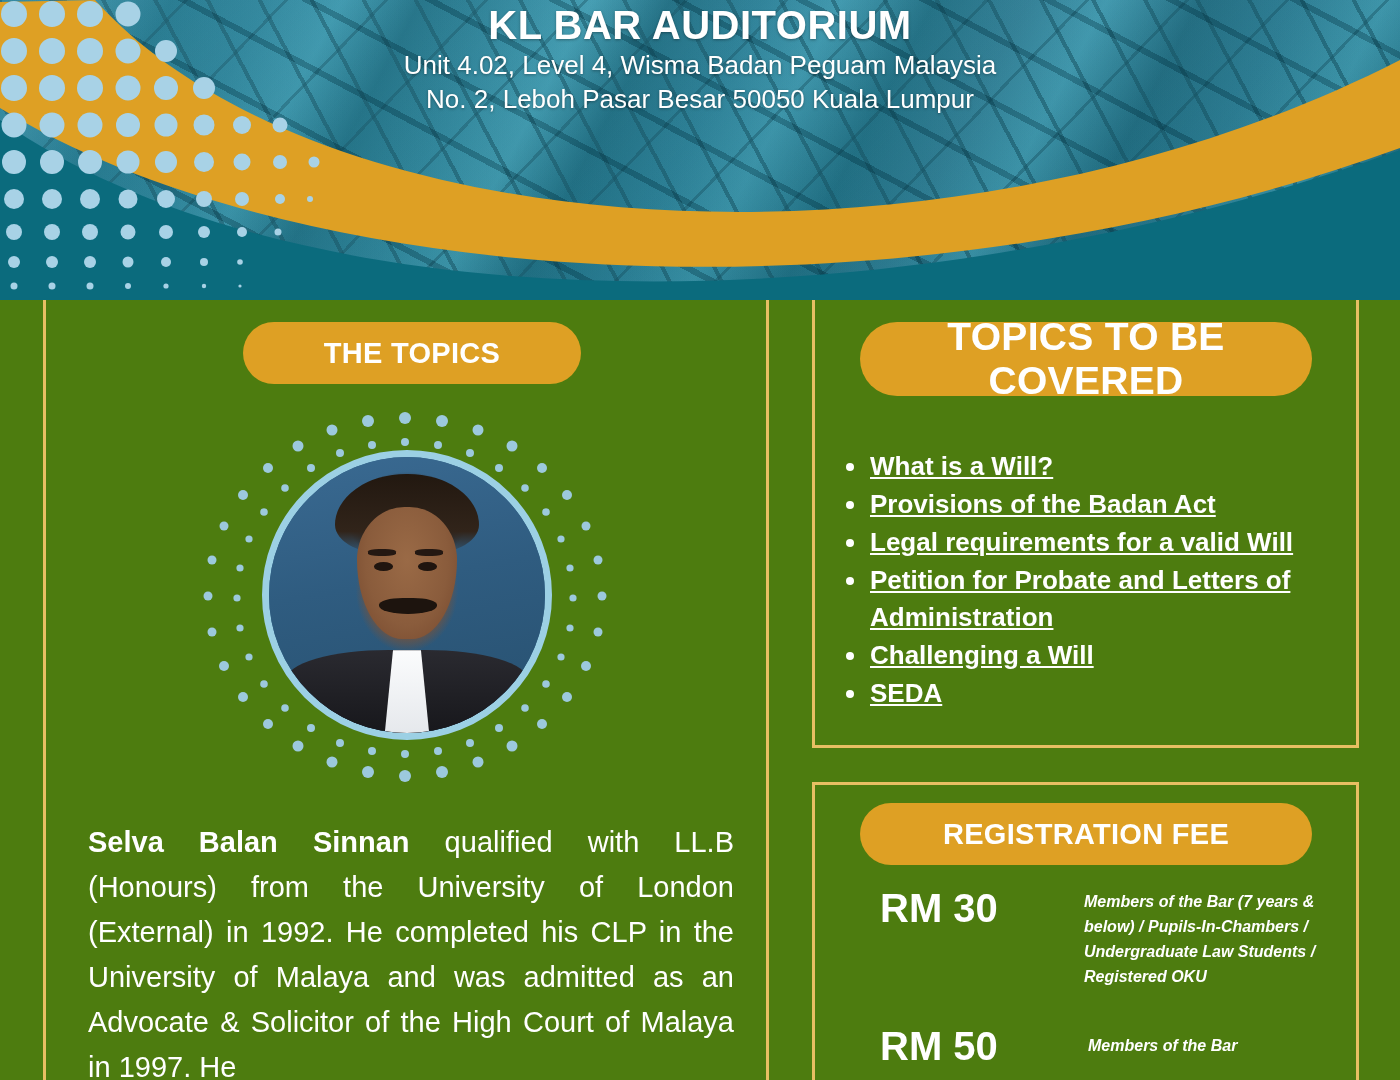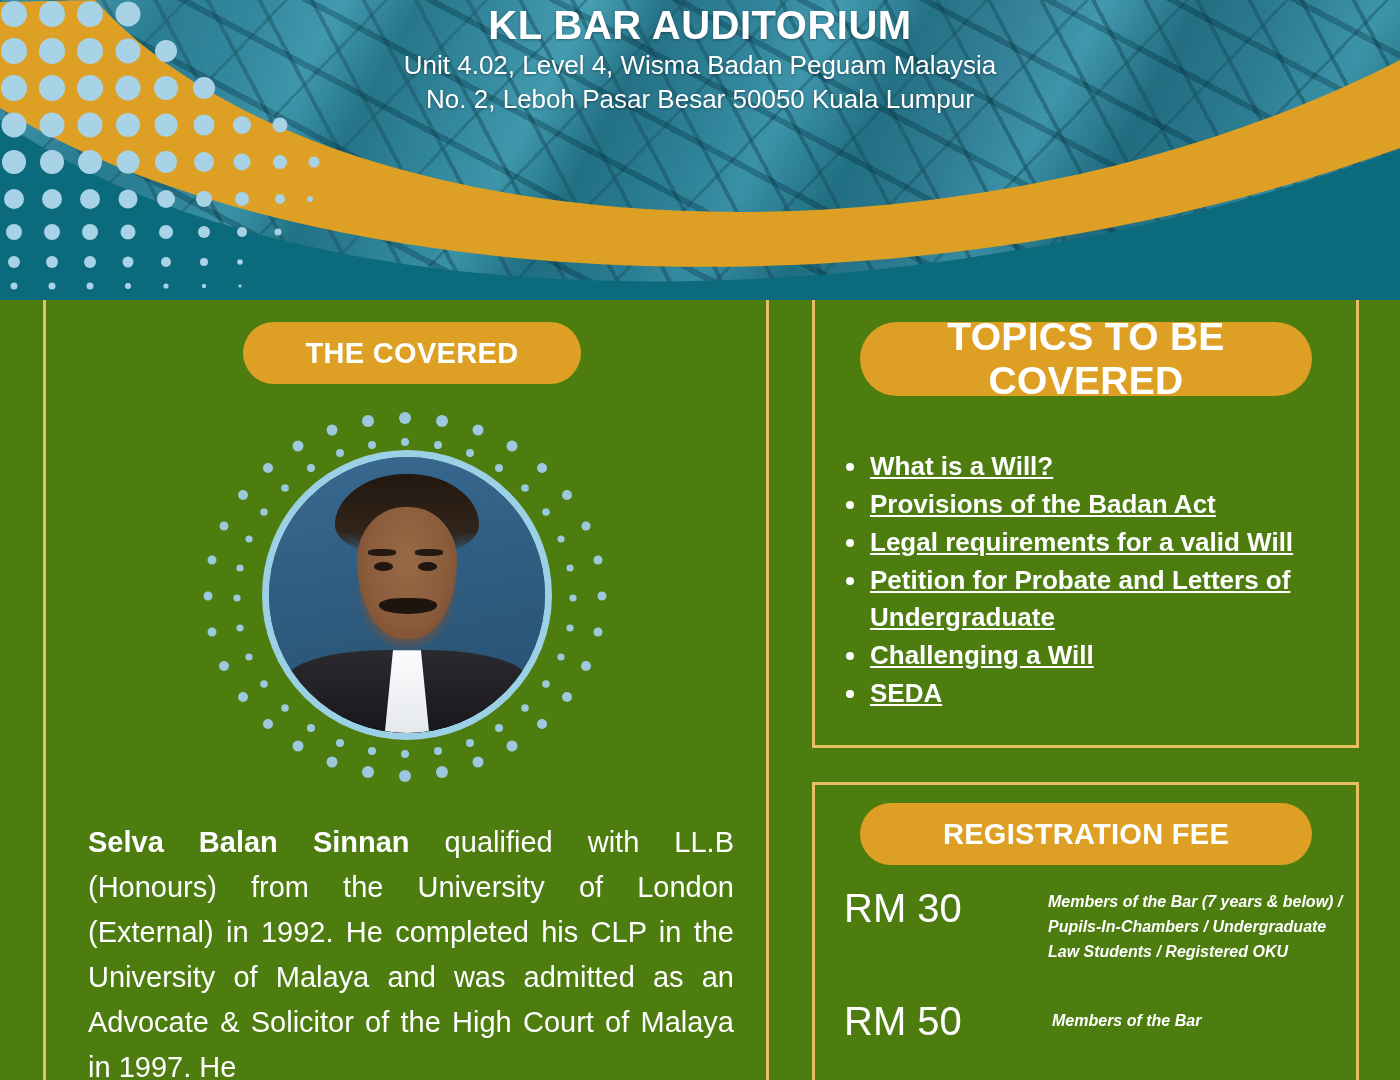--- a/index.html
+++ b/index.html
@@ -217,24 +217,25 @@
     background:#ffffff;
   }
 
   
   .fee-rows { position:absolute; left:838px; top:885px; width:510px; }
   .fee-row { display:flex; align-items:flex-start; margin-bottom:34px; }
   .fee-amount {
     width:210px;
     color:#ffffff;
     font-size:40px;
-    font-weight:normal;
+    font-weight:bold;
     line-height:46px;
     padding-left:6px;
     flex:0 0 210px;
+    margin-left:36px;
   }
   .fee-desc {
     color:#ffffff;
     font-size:16px;
     font-weight:bold;
     font-style:italic;
     line-height:25px;
     padding-top:4px;
   }
   .fee-row.second .fee-desc { padding-top:10px; padding-left:4px; }
@@ -327,21 +328,21 @@
     <div class="header-text">
       <div class="venue-title">KL BAR AUDITORIUM</div>
       <div class="venue-line">Unit 4.02, Level 4, Wisma Badan Peguam Malaysia</div>
       <div class="venue-line">No. 2, Leboh Pasar Besar 50050 Kuala Lumpur</div>
     </div>
   </div>
 
   <div class="panel" id="speaker-panel"></div>
 
   <div class="pill" id="speaker-pill">
-    <span>THE COVERED</span>
+    <span>THE TOPICS</span>
   </div>
 
   <div class="photo-wrap">
     <svg class="dot-ring" viewBox="0 0 414 384" preserveAspectRatio="none">
       <g fill="#9cc9dd">
         <circle cx="207" cy="10" r="6"></circle>
           <circle cx="244" cy="13" r="6"></circle>
           <circle cx="170" cy="13" r="6"></circle>
         <circle cx="280" cy="22" r="5.5"></circle>
           <circle cx="134" cy="22" r="5.5"></circle>
@@ -429,21 +430,21 @@
   <div class="panel" id="topics-panel"></div>
 
   <div class="pill" id="topics-pill">
     <span>TOPICS TO BE COVERED</span>
   </div>
 
   <ul class="topics-list">
     <li>What is a Will?</li>
     <li>Provisions of the Badan Act</li>
     <li>Legal requirements for a valid Will</li>
-    <li>Petition for Probate and Letters of Undergraduate</li>
+    <li>Petition for Probate and Letters of Administration</li>
     <li>Challenging a Will</li>
     <li>SEDA</li>
   </ul>
 
   <div class="panel" id="fee-panel"></div>
 
   <div class="pill" id="fee-pill">
     <span>REGISTRATION FEE</span>
   </div>
 

